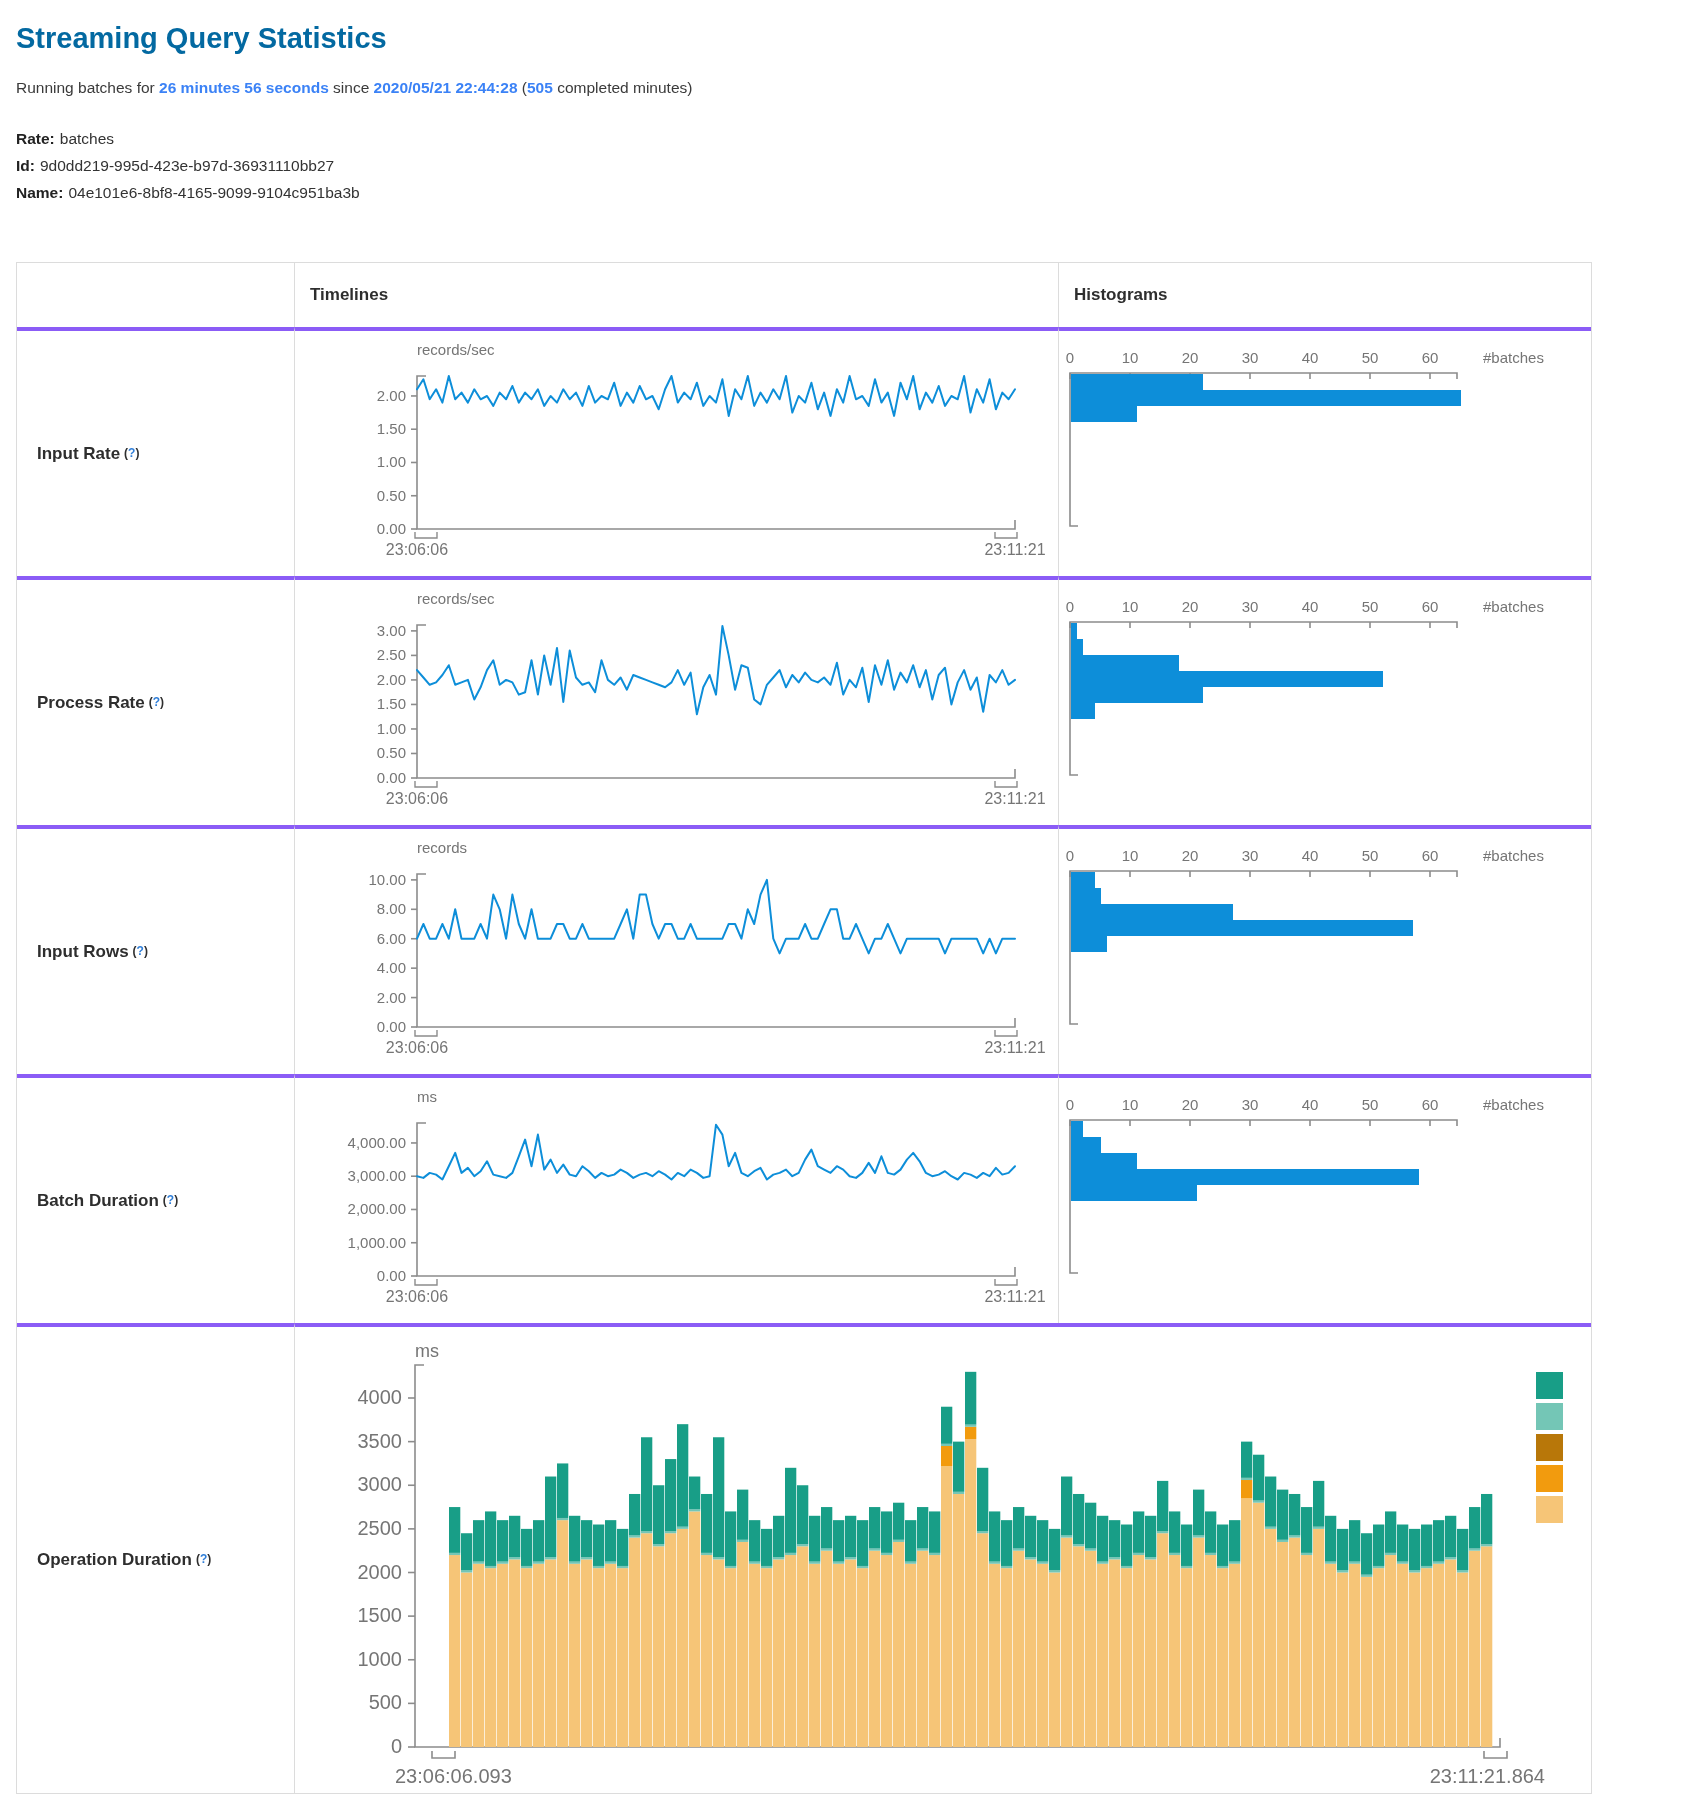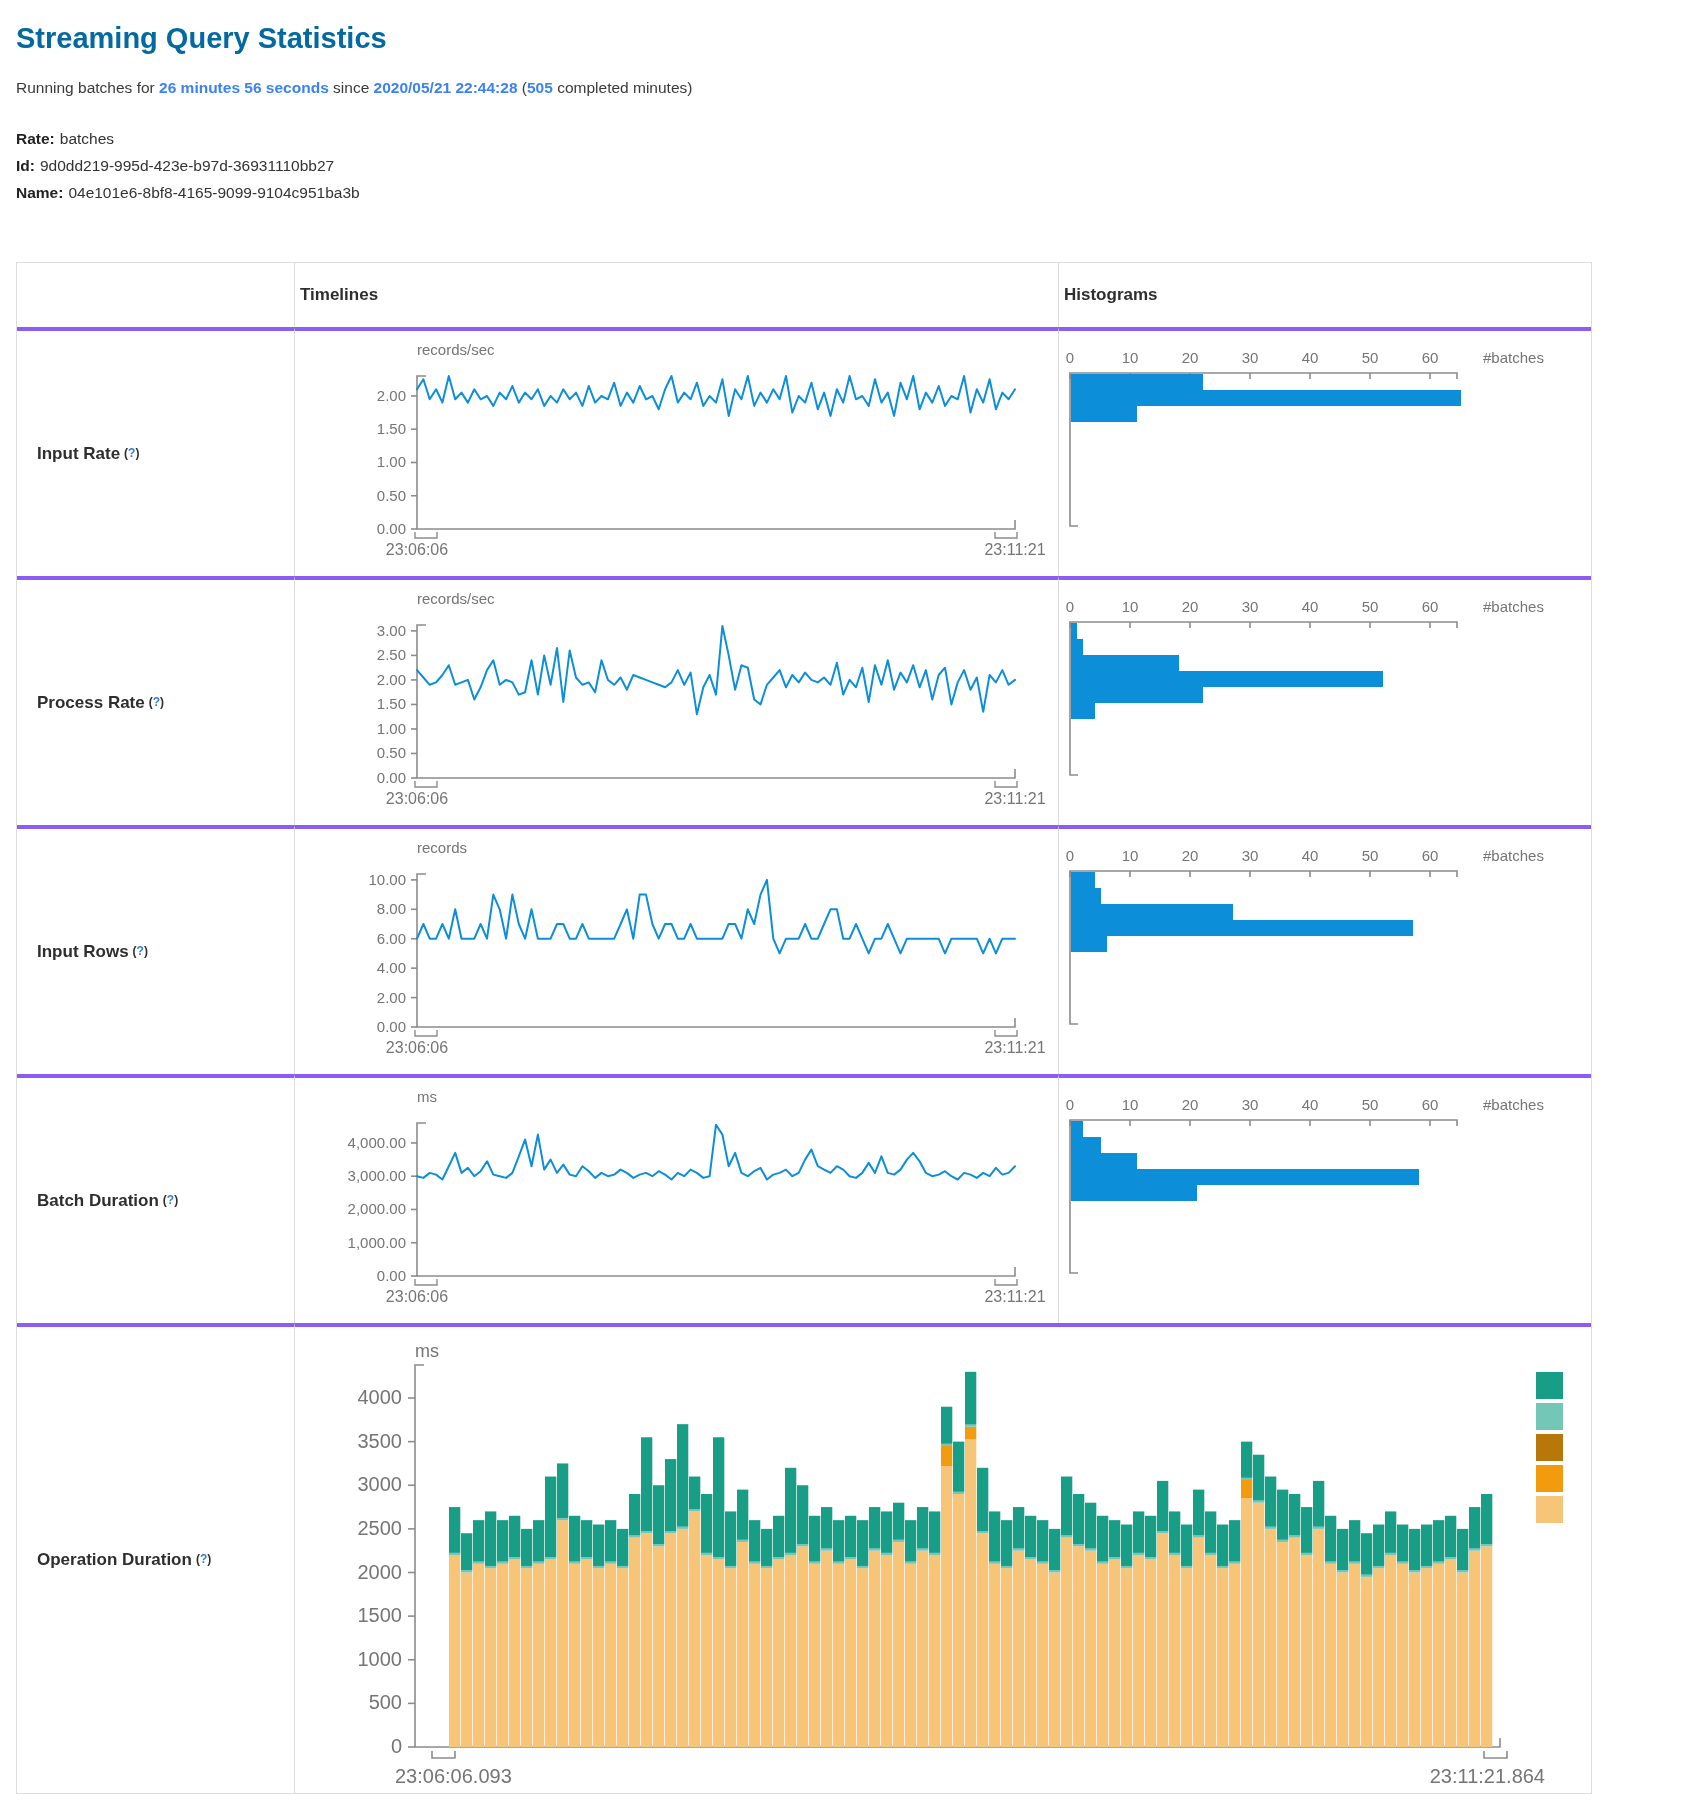--- a/index.html
+++ b/index.html
@@ -7,21 +7,21 @@
   .wrap{padding:14px 16px 30px 16px;}
   h1{font-size:29px;margin:8px 0 0 0;color:#0369a1;font-weight:bold;}
   .subtitle{margin:24px 0 0 0;font-size:15.5px;color:#3a3a3a;}
   .subtitle b{color:#3b82f6;}
   .meta{margin-top:28px;font-size:15.5px;line-height:27px;color:#333;}
   .meta b{color:#222;margin-right:5px;}
   .stats-table{margin-top:56px;display:grid;grid-template-columns:277px 764px 533px;grid-template-rows:64px 249px 249px 249px 249px 470px;border:1px solid #dcdcdc;width:1574px;background:#fff;}
   .cell{border-left:1px solid #dcdcdc;border-top:4px solid #8b5cf6;position:relative;overflow:hidden;background:#fff;}
   .cell.c1{border-left:none;}
   .cell.r1{border-top:none;}
-  .header-cell{display:flex;align-items:center;padding-left:5px;font-weight:bold;font-size:17px;color:#2e2e2e;}
+  .header-cell{display:flex;align-items:center;padding-left:15px;font-weight:bold;font-size:17px;color:#2e2e2e;}
   .row-head{display:flex;align-items:center;padding-left:20px;font-weight:bold;font-size:17px;color:#2e2e2e;}
   .row-head sup{font-size:12px;margin-left:4px;font-weight:bold;color:#2e2e2e;position:relative;top:-1px;}
   .row-head sup .q{color:#2f7ed8;}
   .span2{grid-column:2 / 4;}
   svg{display:block;font-family:inherit;}
 </style>
 </head>
 <body>
 
 <div class="wrap">

